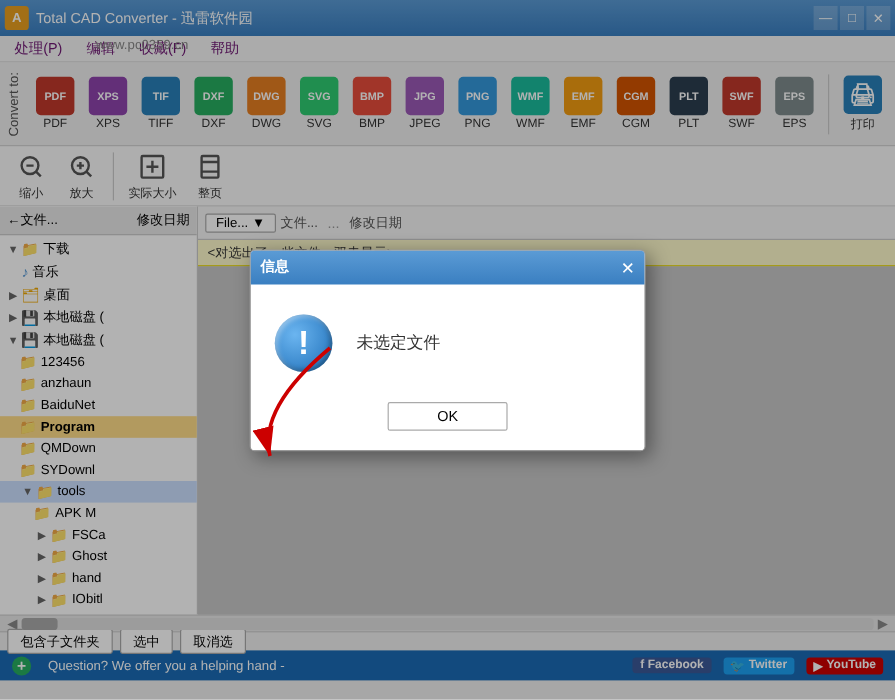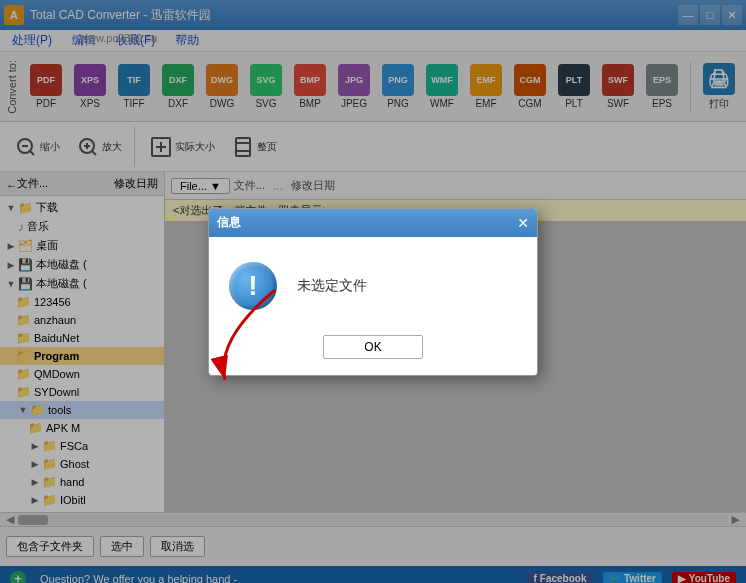--- a/index.html
+++ b/index.html
@@ -40,21 +40,21 @@
     .menu-bar {
       background: #f5f5f5;
       border-bottom: 1px solid #ddd;
       display: flex;
       align-items: center;
       padding: 2px 8px;
       gap: 12px;
       height: 22px;
     }
     .menu-item {
-      font-size: 12px; cursor: pointer; color: #1d4ed8;
+      font-size: 12px; cursor: pointer; color: #701a75;
       padding: 1px 4px;
     }
 
     
     .convert-bar {
       background: #f0f0f0;
       border-bottom: 1px solid #ccc;
       display: flex;
       align-items: center;
       padding: 4px 6px;
@@ -100,21 +100,21 @@
     .toolbar2 {
       background: #fafafa;
       border-bottom: 1px solid #ddd;
       display: flex;
       align-items: center;
       gap: 2px;
       padding: 3px 6px;
       height: 50px;
     }
     .tool-btn {
-      display: flex; flex-direction: row; align-items: center;
+      display: flex; flex-direction: column; align-items: center;
       cursor: pointer; padding: 3px 6px; border-radius: 3px;
       min-width: 36px;
     }
     .tool-icon {
       width: 28px; height: 28px;
       display: flex; align-items: center; justify-content: center;
       font-size: 16px; color: #555;
     }
     .tool-label { font-size: 10px; color: #333; margin-top: 1px; }
     .toolbar2-sep { width: 1px; height: 40px; background: #ccc; margin: 0 4px; }
@@ -197,21 +197,21 @@
       display: flex;
       align-items: center;
     }
     .preview-content {
       flex: 1;
       background: #c8c8c8;
     }
 
     
     .bottom-bar {
-      height: 40px;
+      height: 16px;
       background: #f0f0f0;
       border-top: 1px solid #ccc;
       display: flex;
       align-items: center;
       padding: 0 6px;
       gap: 6px;
     }
     .bottom-btn {
       background: white;
       border: 1px solid #aaa;

